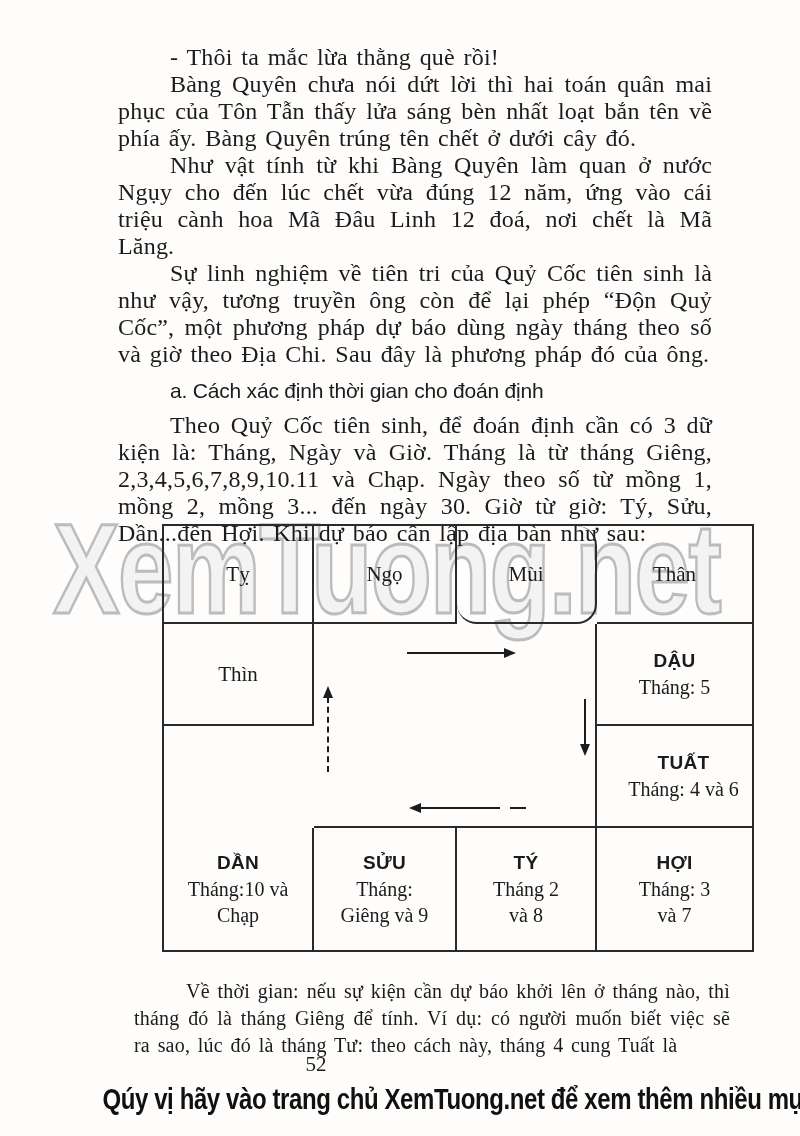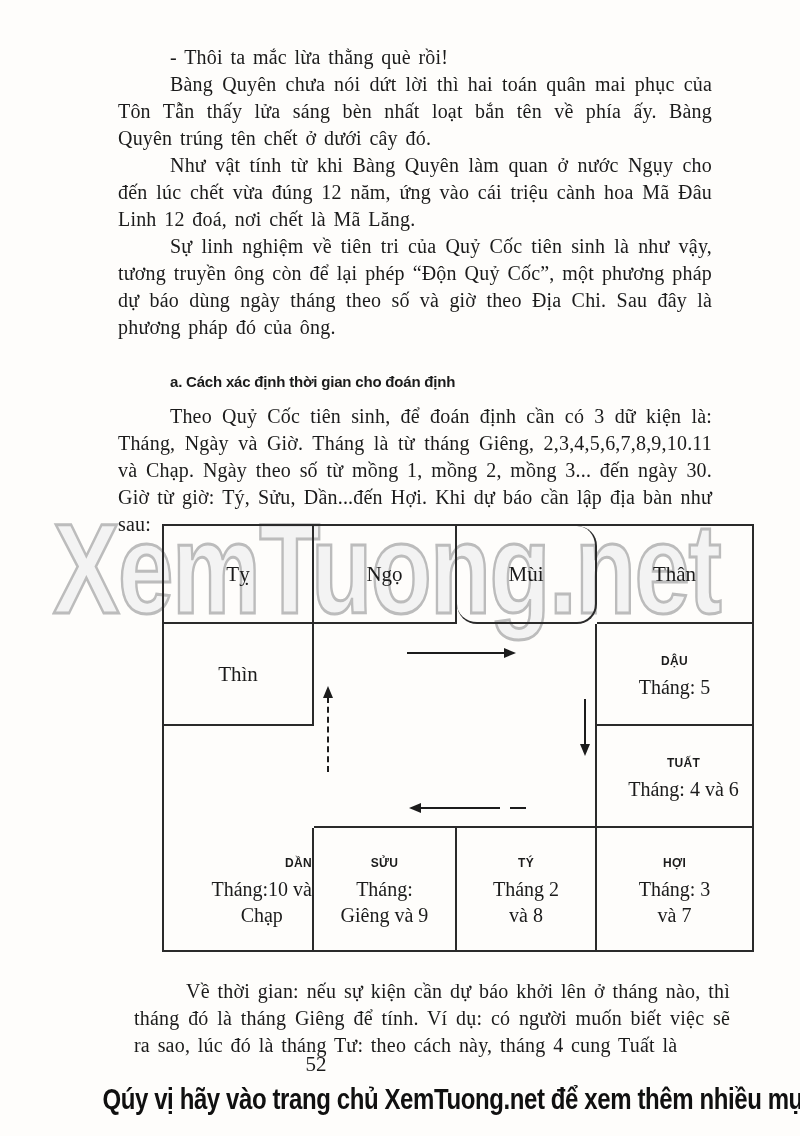--- a/index.html
+++ b/index.html
@@ -23,26 +23,26 @@
     font-size:128px; letter-spacing:-2px;
     color:var(--watermark_fill);
     -webkit-text-stroke:3px var(--watermark);
     transform:scaleX(0.78); transform-origin:left top;
   }
   
   .body-text{
     position:absolute; left:118px; top:44px; width:594px; z-index:2;
   }
   .para{
-    margin:0; font-size:20px; line-height:27px; text-align:justify;
+    margin:0; font-size:24px; line-height:27px; text-align:justify;
     text-indent:52px; word-spacing:2.5px; letter-spacing:0.2px;
   }
   .heading{
-    margin:28px 0 8px 52px; font-family:"Liberation Sans","DejaVu Sans",sans-serif;
-    font-weight:700; font-size:15px; line-height:26px; letter-spacing:-0.2px;
+    margin:10px 0 8px 52px; font-family:"Liberation Sans","DejaVu Sans",sans-serif;
+    font-weight:400; font-size:21px; line-height:26px; letter-spacing:-0.2px;
   }
   .closing{
     position:absolute; left:118px; top:962px; width:596px; z-index:2;
     margin:16px; font-size:20px; line-height:27px; text-align:justify;
     text-indent:52px; word-spacing:2.5px; letter-spacing:0.2px;
   }
   
   .diagram{
     position:absolute; left:162px; top:524px; width:588px; height:424px; z-index:2;
     display:grid; grid-template-columns:150px 143px 140px 155px;
@@ -52,25 +52,25 @@
   .c{
     display:flex; flex-direction:column; align-items:center; justify-content:center;
     box-sizing:border-box; text-align:center;
   }
   .br{border-right:2px solid var(--line);}
   .bb{border-bottom:2px solid var(--line);}
   .r1c1{grid-area:1/1/2/2;} .r1c2{grid-area:1/2/2/3;} .r1c3{grid-area:1/3/2/4;border-radius:20px;} .r1c4{grid-area:1/4/2/5;}
   .r2c1{grid-area:2/1/3/2;} .r2c4{grid-area:2/4/3/5;}
   .r3c1{grid-area:3/1/4/2;} .r3c4{grid-area:3/4/4/5;padding-left:18px;}
   .ctr {grid-area:2/2/4/4;}
-  .r4c1{grid-area:4/1/5/2;align-items:flex-end;} .r4c2{grid-area:4/2/5/3;} .r4c3{grid-area:4/3/5/4;} .r4c4{grid-area:4/4/5/5;}
+  .r4c1{grid-area:4/1/5/2;} .r4c2{grid-area:4/2/5/3;} .r4c3{grid-area:4/3/5/4;} .r4c4{grid-area:4/4/5/5;}
   .lbl-serif{font-size:21px; line-height:26px;}
   .lbl-bold{
     font-family:"Liberation Sans","DejaVu Sans",sans-serif; font-weight:700;
-    font-size:12px; line-height:26px; letter-spacing:0.3px;
+    font-size:19px; line-height:26px; letter-spacing:0.3px;
   }
   .month{font-size:20px; line-height:26px; white-space:pre-line;}
   
   .shaft-h{position:absolute; height:0; border-top:2px solid #1c1c1c; z-index:3;}
   .shaft-v{position:absolute; width:0; border-left:2px solid #1c1c1c; z-index:3;}
   .dash{border-left-style:dashed;}
   .head{position:absolute; width:0; height:0; z-index:3;}
   .head-right{border-top:5px solid transparent; border-bottom:5px solid transparent; border-left:12px solid #1c1c1c;}
   .head-left {border-top:5px solid transparent; border-bottom:5px solid transparent; border-right:12px solid #1c1c1c;}
   .head-up   {border-left:5px solid transparent; border-right:5px solid transparent; border-bottom:12px solid #1c1c1c;}

